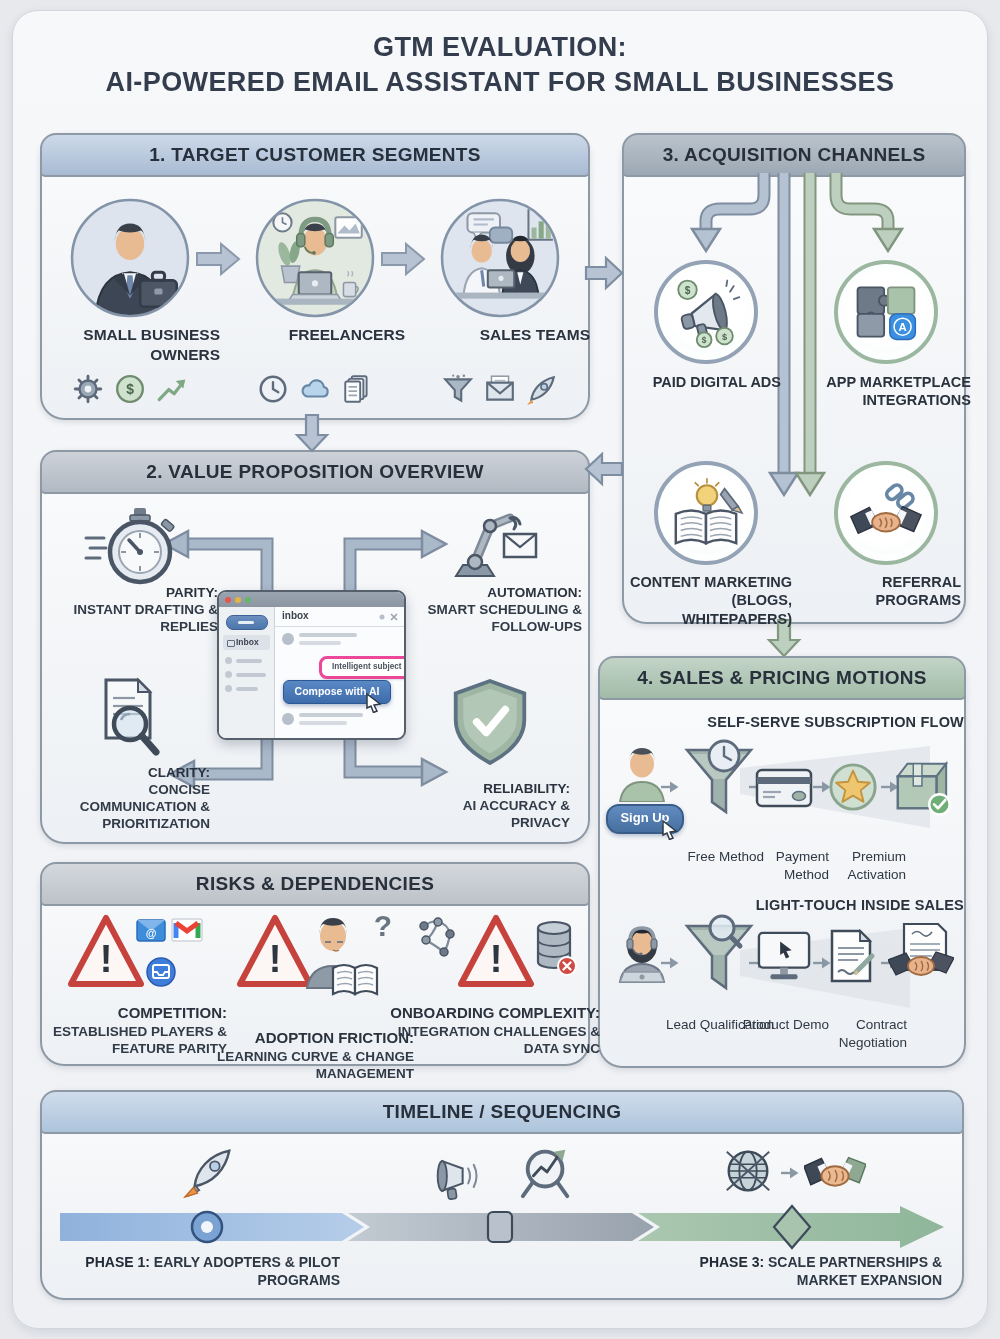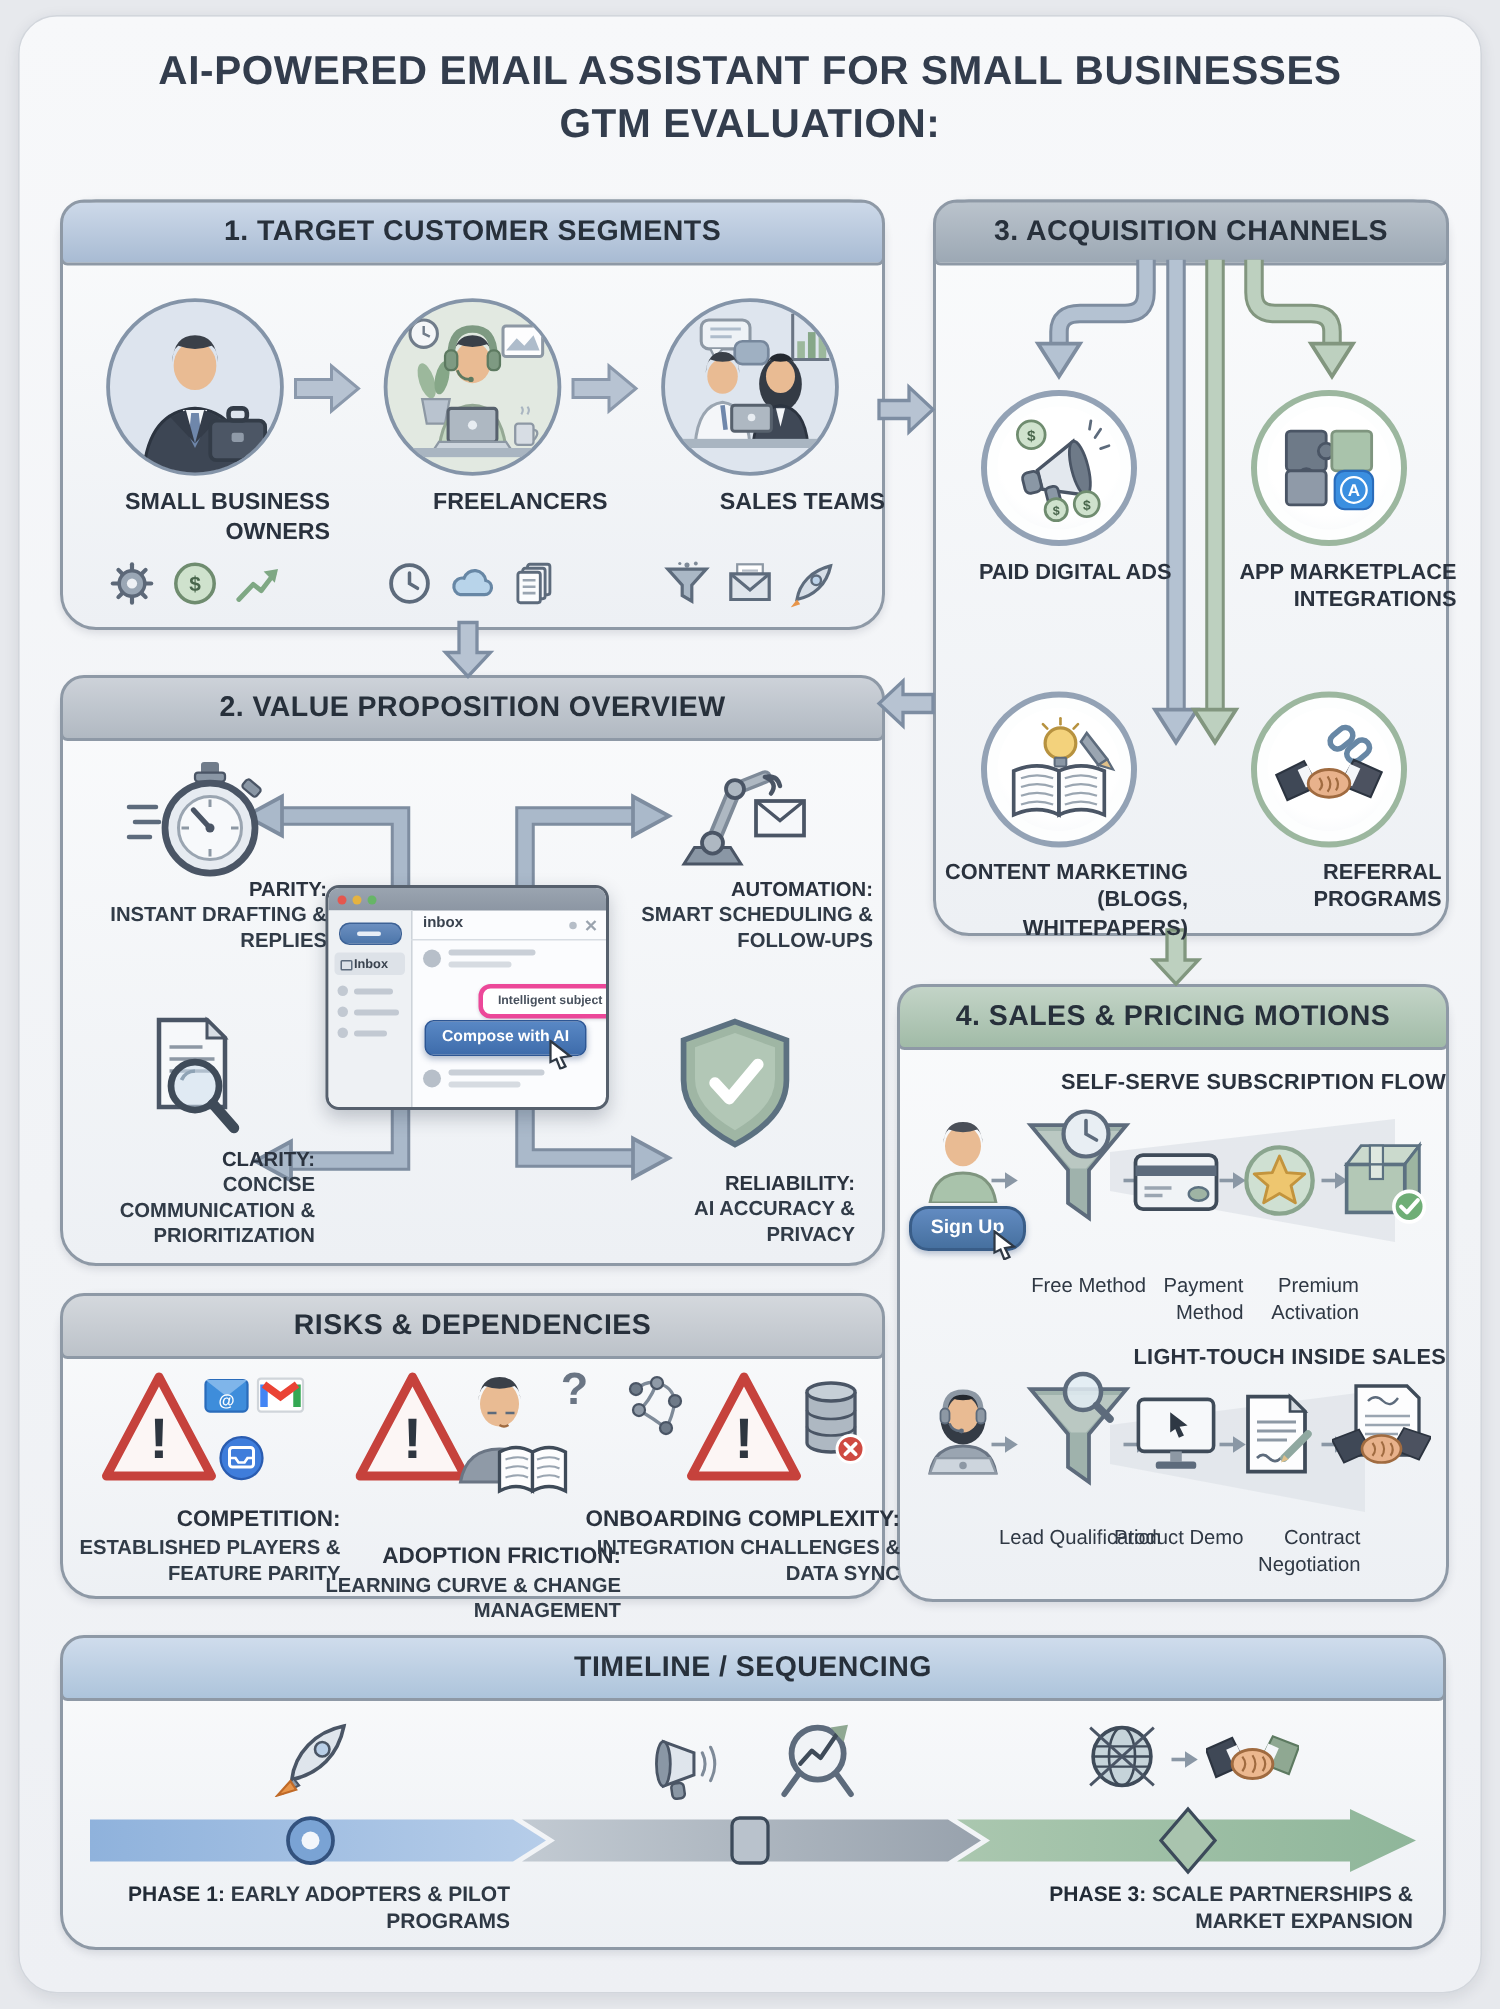--- a/index.html
+++ b/index.html
@@ -97,22 +97,22 @@
     color:#fff;font-size:13px;font-weight:700;text-align:center;line-height:23px;
     box-shadow:0 2px 4px rgba(30,60,110,.3);z-index:2;
   }
 </style>
 </head>
 <body>
 
 <div class="frame"></div>
 
 <div class="title">
+  <div>GTM EVALUATION:</div>
   <div>AI-POWERED EMAIL ASSISTANT FOR SMALL BUSINESSES</div>
-  <div>GTM EVALUATION:</div>
 </div>
 
 <div class="panel" style="left:40px;top:133px;width:546px;height:283px;">
   <div class="phead hblue">1. TARGET CUSTOMER SEGMENTS</div>
 
   <svg class="abs" style="left:27px;top:62px;" width="122" height="122" viewBox="0 0 120 120">
     <defs>
         <clipPath id="cp1">
           <circle cx="60" cy="60" r="56"></circle>
         </clipPath>

